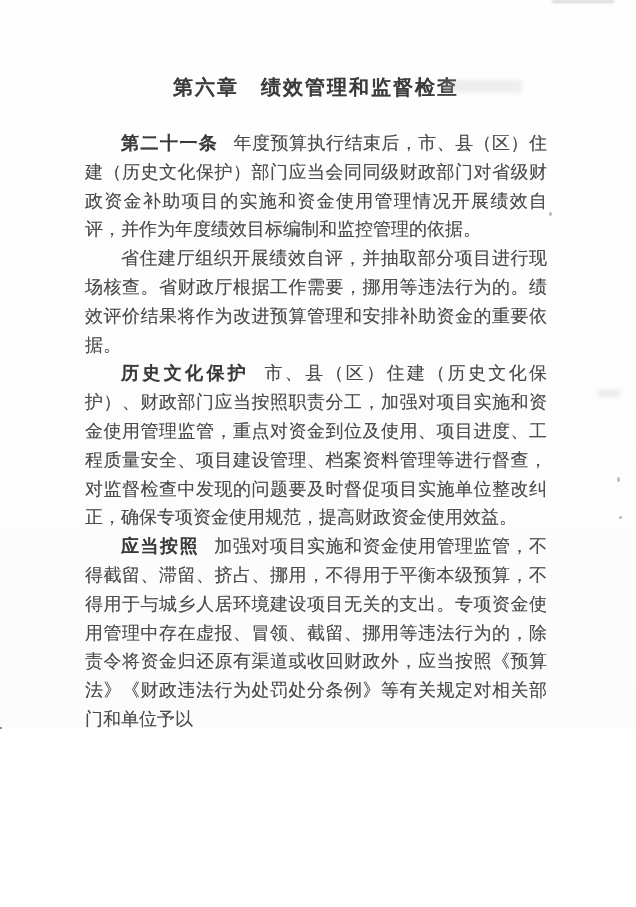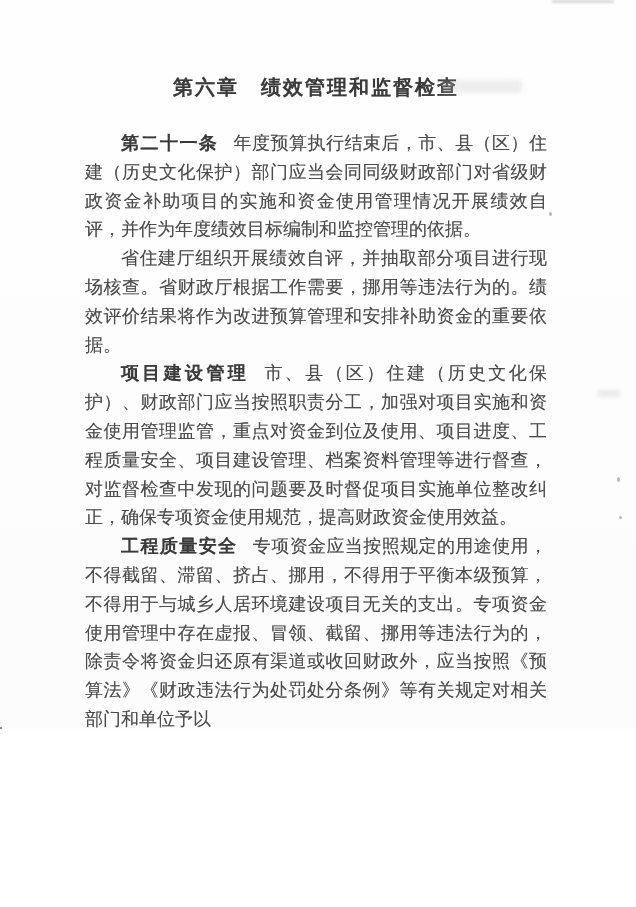--- a/index.html
+++ b/index.html
@@ -92,22 +92,22 @@
 </head>
 <body>
 
 <div class="page">
 
   <h1 class="chapter-title">第六章　绩效管理和监督检查</h1>
 
   <div class="bodytext">
     <p class="para"><b class="lead">第二十一条</b><span>年度预算执行结束后，市、县（区）住建（历史文化保护）部门应当会同同级财政部门对省级财政资金补助项目的实施和资金使用管理情况开展绩效自评，并作为年度绩效目标编制和监控管理的依据。</span></p>
     <p class="para"><b class="lead"></b><span>省住建厅组织开展绩效自评，并抽取部分项目进行现场核查。省财政厅根据工作需要，挪用等违法行为的。绩效评价结果将作为改进预算管理和安排补助资金的重要依据。</span></p>
-    <p class="para"><b class="lead">项目建设管理</b><span>市、县（区）住建（历史文化保护）、财政部门应当按照职责分工，加强对项目实施和资金使用管理监管，重点对资金到位及使用、项目进度、工程质量安全、项目建设管理、档案资料管理等进行督查，对监督检查中发现的问题要及时督促项目实施单位整改纠正，确保专项资金使用规范，提高财政资金使用效益。</span></p>
-    <p class="para"><b class="lead">工程质量安全</b><span>专项资金应当按照规定的用途使用，不得截留、滞留、挤占、挪用，不得用于平衡本级预算，不得用于与城乡人居环境建设项目无关的支出。专项资金使用管理中存在虚报、冒领、截留、挪用等违法行为的，除责令将资金归还原有渠道或收回财政外，应当按照《预算法》《财政违法行为处罚处分条例》等有关规定对相关部门和单位予以</span></p>
+    <p class="para"><b class="lead">历史文化保护</b><span>市、县（区）住建（历史文化保护）、财政部门应当按照职责分工，加强对项目实施和资金使用管理监管，重点对资金到位及使用、项目进度、工程质量安全、项目建设管理、档案资料管理等进行督查，对监督检查中发现的问题要及时督促项目实施单位整改纠正，确保专项资金使用规范，提高财政资金使用效益。</span></p>
+    <p class="para"><b class="lead">应当按照</b><span>加强对项目实施和资金使用管理监管，不得截留、滞留、挤占、挪用，不得用于平衡本级预算，不得用于与城乡人居环境建设项目无关的支出。专项资金使用管理中存在虚报、冒领、截留、挪用等违法行为的，除责令将资金归还原有渠道或收回财政外，应当按照《预算法》《财政违法行为处罚处分条例》等有关规定对相关部门和单位予以</span></p>
   </div>
 
   <div class="artifact edge-bottom"></div>
   <div class="artifact edge-right"></div>
   <div class="artifact edge-left"></div>
   <div class="artifact edge-top-right"></div>
   <div class="artifact speck speck-1"></div>
   <div class="artifact speck speck-2"></div>
   <div class="artifact speck speck-3"></div>
   <div class="artifact smudge smudge-title"></div>

